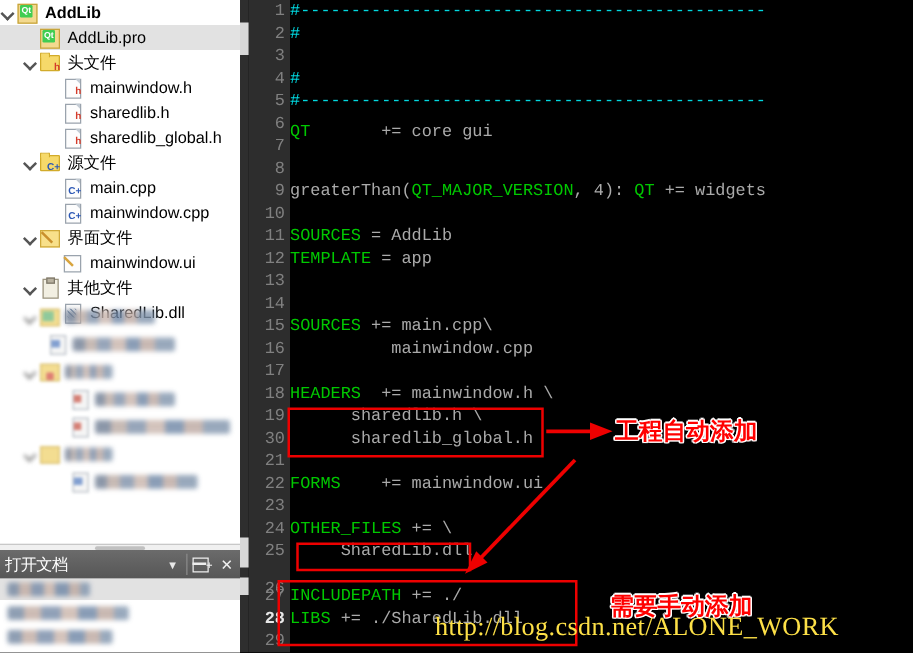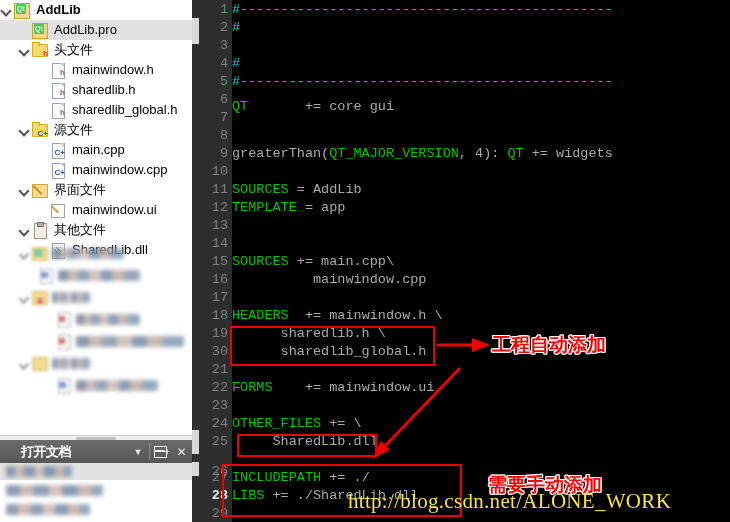--- a/index.html
+++ b/index.html
@@ -136,21 +136,21 @@
   #bottompanel{position:absolute;left:0;top:435px;width:192px;height:87px;background:#fff;}
   #bpsplit{position:absolute;left:0;top:0;width:192px;height:5px;background:#f0f0f0;
            border-top:1px solid #c8c8c8;}
   #bpsplit .grip{position:absolute;left:76px;top:1px;width:40px;height:3px;
            background:#c0c0c0;border-radius:2px;}
   #bphead{
     position:absolute;left:0;top:5px;width:192px;height:23px;
     background:linear-gradient(180deg,#6b6b6b 0%,#565656 100%);
     display:flex;align-items:center;color:#fff;font-size:13px;
   }
-  #bphead .title{padding-left:21px;flex:1;white-space:nowrap;letter-spacing:-0.5px;font-weight:bold;}
+  #bphead .title{padding-left:4px;flex:1;white-space:nowrap;letter-spacing:-0.5px;}
   #bphead .caret{width:22px;text-align:center;font-size:9px;color:#e8e8e8;}
   #bphead .divider{width:1px;height:17px;background:#8a8a8a;}
   #bphead .btn{width:21px;text-align:center;font-size:12px;color:#f0f0f0;position:relative;}
   .splitico{position:relative;display:inline-block;width:11px;height:10px;
             border:1.5px solid #eee;vertical-align:middle;}
   .splitico::after{content:"";position:absolute;left:-1px;top:3px;width:11px;height:1.5px;background:#eee;}
   .plusmark{position:absolute;right:1px;top:3px;font-size:9px;color:#eee;line-height:9px;}
   #bplist{position:absolute;left:0;top:28px;width:192px;height:59px;background:#fff;}
   .doc-row{position:absolute;left:0;width:192px;height:17px;}
   .doc-row.selbg{background:#e2e2e2;}

